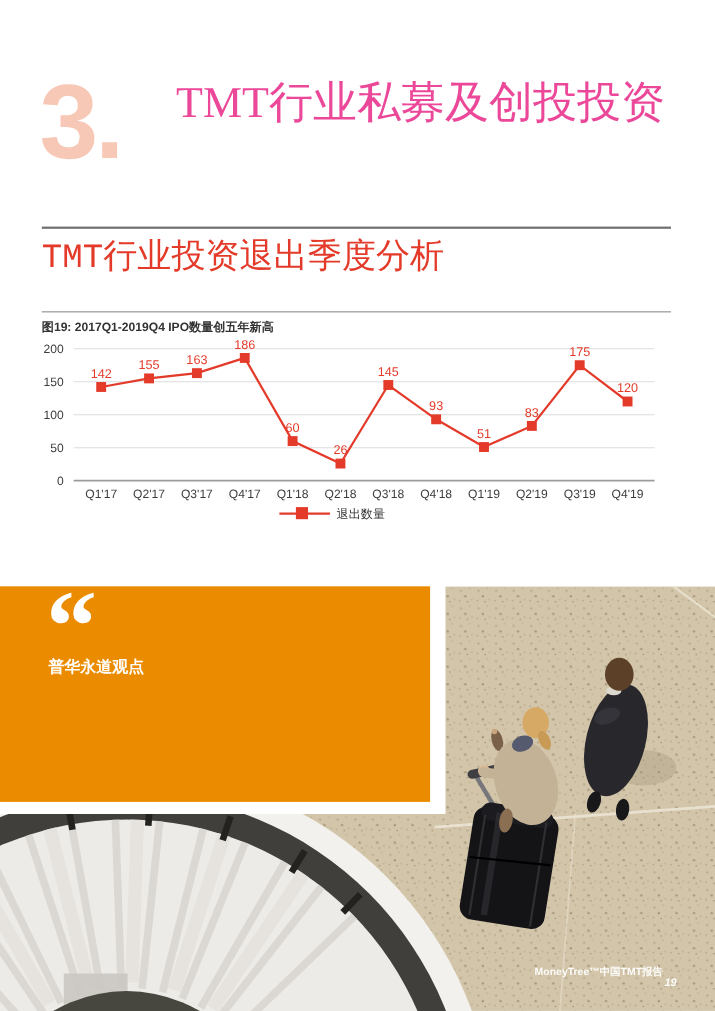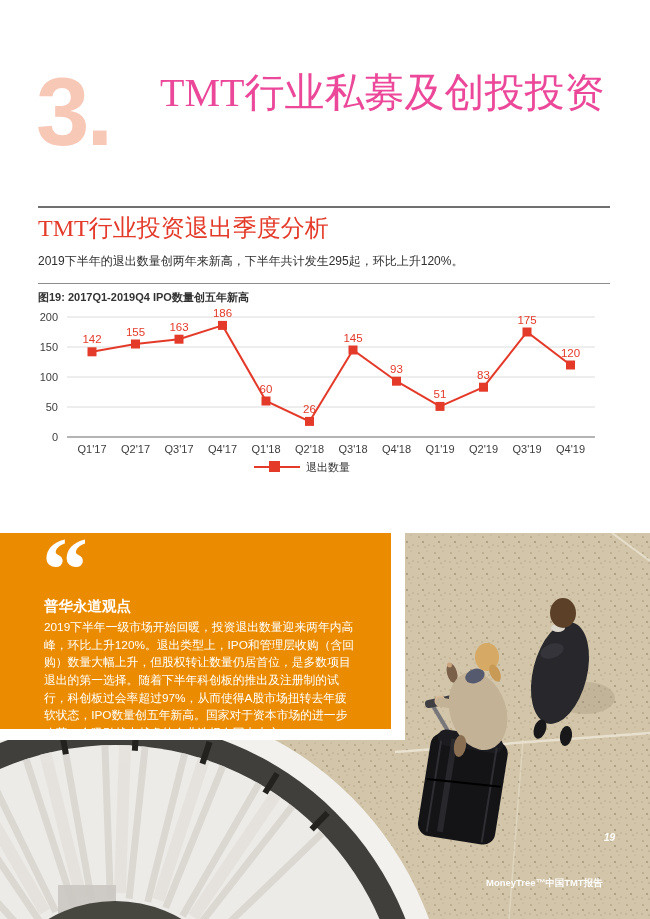--- a/index.html
+++ b/index.html
@@ -8,21 +8,21 @@
 
   
   .section-number{position:absolute;left:36px;top:64px;font-size:96px;line-height:1;
     font-weight:700;color:#f8c8b7;letter-spacing:-3px;}
   .page-title{position:absolute;left:120px;top:70px;width:510px;
     font-family:Liberation Serif, serif;font-size:40px;line-height:46px;color:#ec4899;margin-left:40px;}
 
   
   .rule1{position:absolute;left:38px;top:206px;width:572px;height:2px;background:#6f6f6f;}
   .section-heading{position:absolute;left:38px;top:212px;
-    font-family:Liberation Serif, serif;font-size:24px;color:#e43a2a;}
+    font-family:Liberation Mono, monospace;font-size:31px;color:#e43a2a;}
   .intro{position:absolute;left:38px;top:253px;width:560px;font-size:12px;color:#2e2e2e;}
   .rule2{position:absolute;left:38px;top:283px;width:572px;height:1px;background:#8c8c8c;}
   .fig-caption{position:absolute;left:38px;top:290px;font-size:11px;font-weight:700;color:#333;}
 
   
   #chart-wrap{position:absolute;left:0;top:300px;width:650px;height:180px;}
   .tick{font-family:"Liberation Sans",sans-serif;font-size:11px;fill:#3d3d3d;}
   .dlabel{font-family:"Liberation Sans",sans-serif;font-size:11.5px;fill:#e43a2a;}
   .legend-label{fill:#333;}
 
@@ -32,36 +32,35 @@
     font-weight:700;font-size:92px;line-height:1.1;color:#fff;}
   .vp-heading{position:absolute;left:44px;top:64px;font-size:14.5px;font-weight:700;color:#fff;}
   .vp-body{position:absolute;left:44px;top:86px;width:314px;font-size:11.8px;
     line-height:1.5;color:#fff;}
 
   
   #photo-svg{position:absolute;left:0;top:533px;width:650px;height:386px;}
 
   
   .footer-name{position:absolute;left:486px;top:877px;font-size:9.5px;color:#fff;opacity:.95;font-weight:bold;}
-  .footer-page{position:absolute;left:604px;top:832px;font-size:10px;font-weight:700;
+  .footer-page{position:absolute;left:604px;top:888px;font-size:10px;font-weight:700;
     font-style:italic;color:#fff;opacity:.95;}
 </style>
 </head>
 <body>
 
 <div id="page">
 
   <div class="section-number">3.</div>
   <div class="page-title">
     <div>TMT行业私募及创投投资</div>
   </div>
 
   <div class="rule1"></div>
   <div class="section-heading">TMT行业投资退出季度分析</div>
-  <div class="intro">2019下半年的退出数量创两年来新高，下半年共计发生295起，环比上升120%。</div>
   <div class="rule2"></div>
   <div class="fig-caption">图19:  2017Q1-2019Q4 IPO数量创五年新高</div>
 
   <div id="chart-wrap">
     <svg id="chart-svg" width="650" height="180" viewBox="0 0 650 180">
       <g id="chart-plot">
           <line x1="67" y1="137" x2="595" y2="137" stroke="#9b9b9b" stroke-width="1.6"></line>
           <text x="58" y="141" text-anchor="end" class="tick">0</text>
           <line x1="67" y1="107" x2="595" y2="107" stroke="#dcdcdc" stroke-width="1"></line>
           <text x="58" y="111" text-anchor="end" class="tick">50</text>
@@ -214,19 +213,18 @@
         <ellipse cx="487" cy="124" rx="12" ry="14" fill="#d6a964"></ellipse>
         <ellipse cx="495" cy="140" rx="5" ry="9" fill="#c89a55" transform="rotate(-25 495 140)"></ellipse>
         <ellipse cx="460" cy="213" rx="6" ry="11" fill="#8a6f52" transform="rotate(10 460 213)"></ellipse>
       </g>
     </g>
   </svg>
 
   <div class="viewpoint">
     <div class="quote-mark">“</div>
     <div class="vp-heading">普华永道观点</div>
-    <div class="vp-body">2019下半年一级市场开始回暖，投资退出数量迎来两年内高峰，环比上升120%。退出类型上，IPO和管理层收购（含回购）数量大幅上升，但股权转让数量仍居首位，是多数项目退出的第一选择。随着下半年科创板的推出及注册制的试行，科创板过会率超过97%，从而使得A股市场扭转去年疲软状态，IPO数量创五年新高。国家对于资本市场的进一步改革，会吸引越来越多的企业选择在国内上市。</div>
   </div>
 
   <div class="footer-name">MoneyTree™中国TMT报告</div>
   <div class="footer-page">19</div>
 
 </div>
 
 </body></html>

